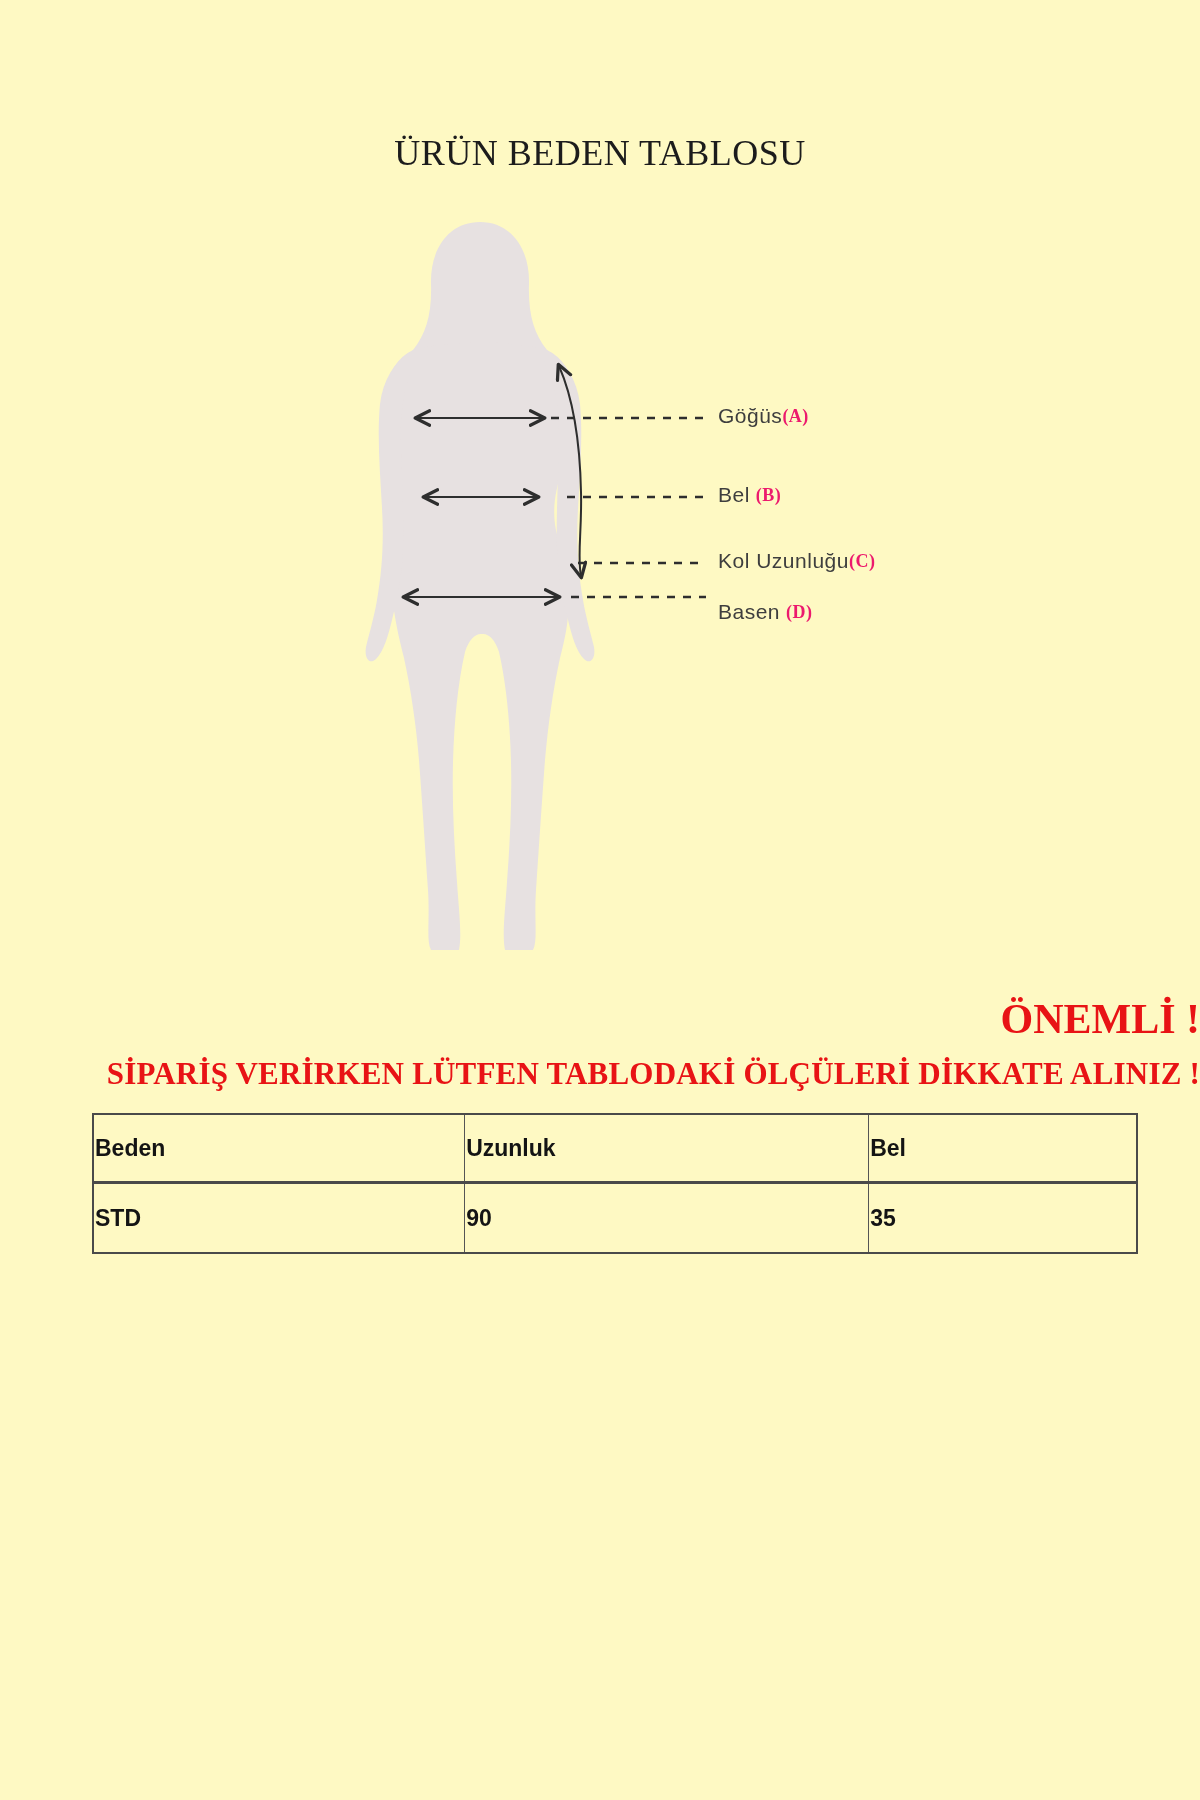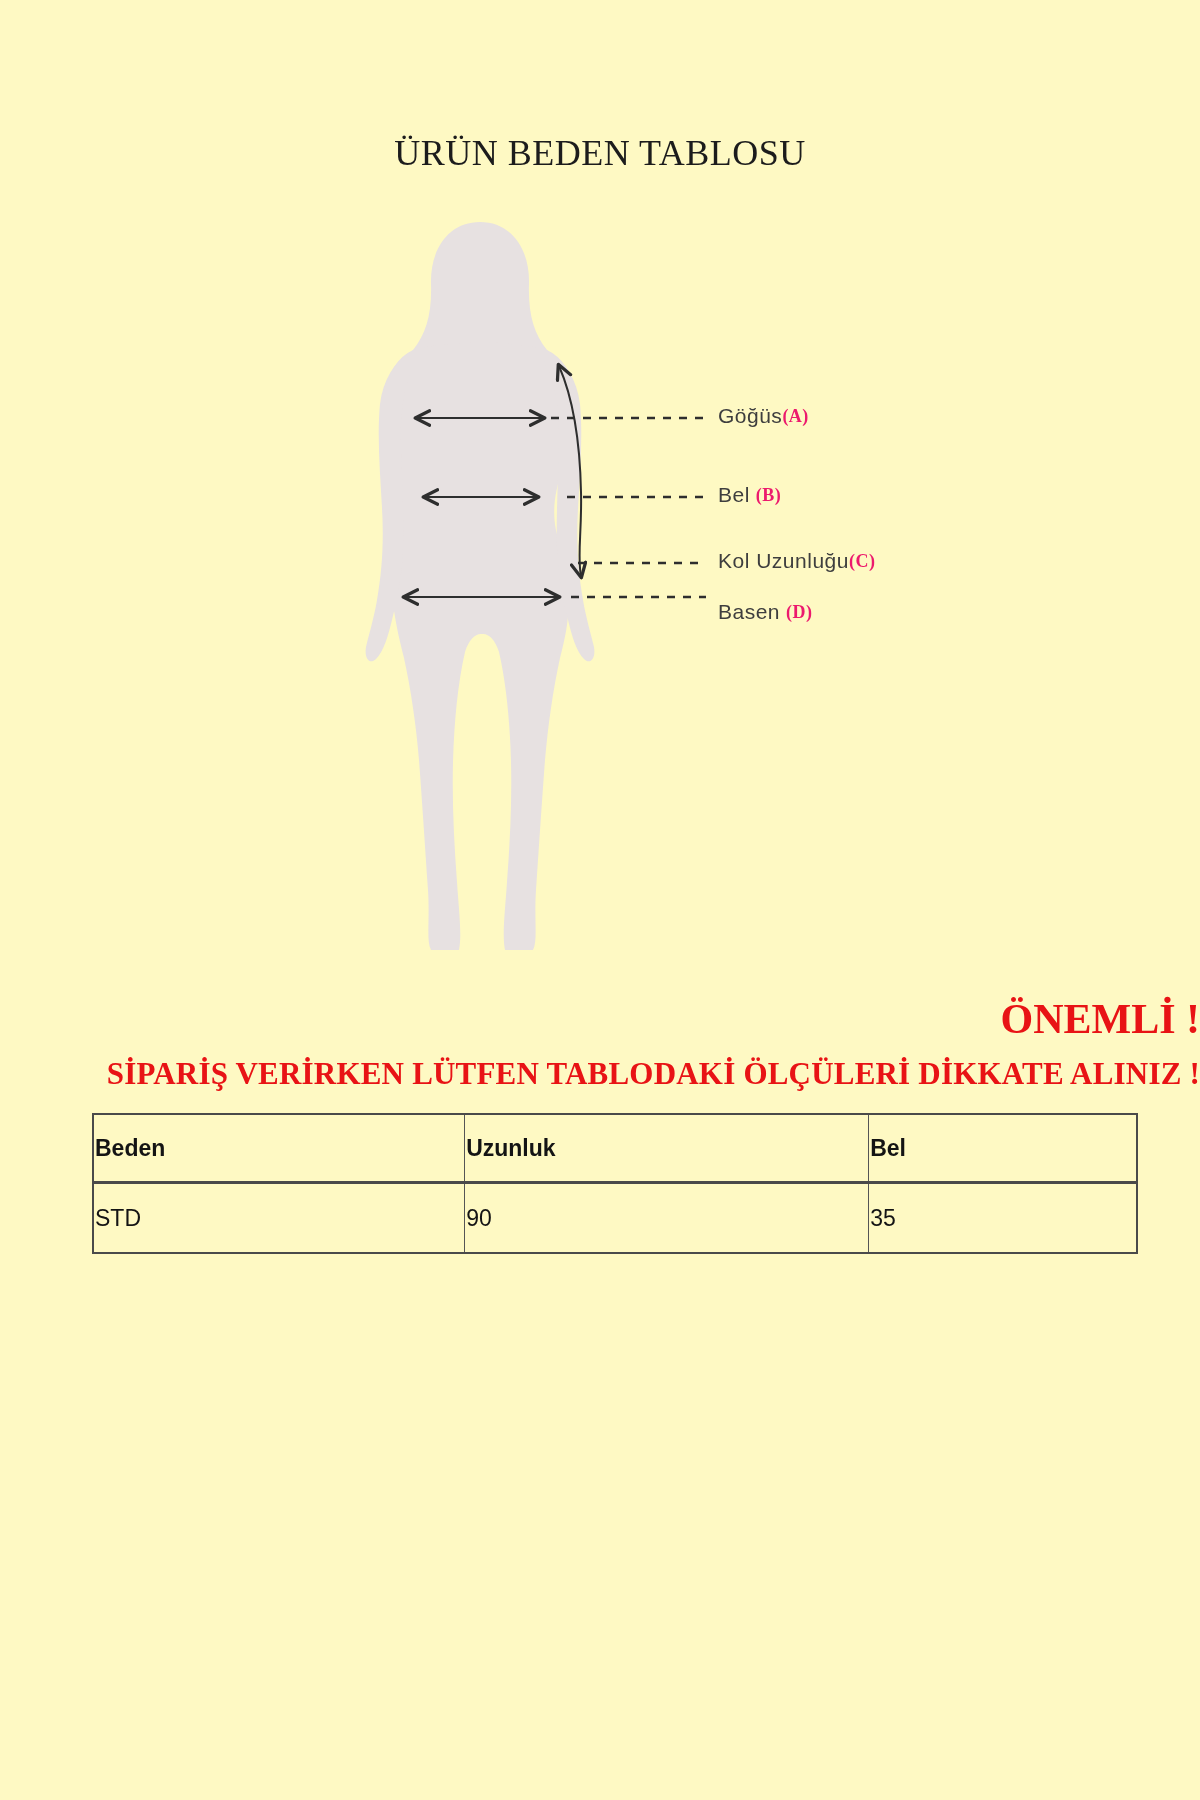--- a/index.html
+++ b/index.html
@@ -39,21 +39,21 @@
     border:2px solid #4a4a4a;
   }
   table.size-table th, table.size-table td{
     border-left:1px solid #555;border-right:1px solid #555;
     text-align:left;vertical-align:middle;color:#141414;
   }
   table.size-table th{
     height:64px;font-size:23px;font-weight:700;
     border-bottom:3px solid #4a4a4a;
   }
-  table.size-table td{height:66px;font-size:23px;font-weight:400;}
+  table.size-table td{height:66px;font-size:23px;font-weight:700;}
 </style>
 </head>
 <body>
 
 <div class="page">
 
   <h1 class="title">ÜRÜN BEDEN TABLOSU</h1>
 
   <div class="figure">
     <svg width="440" height="770" viewBox="280 195 440 770">

